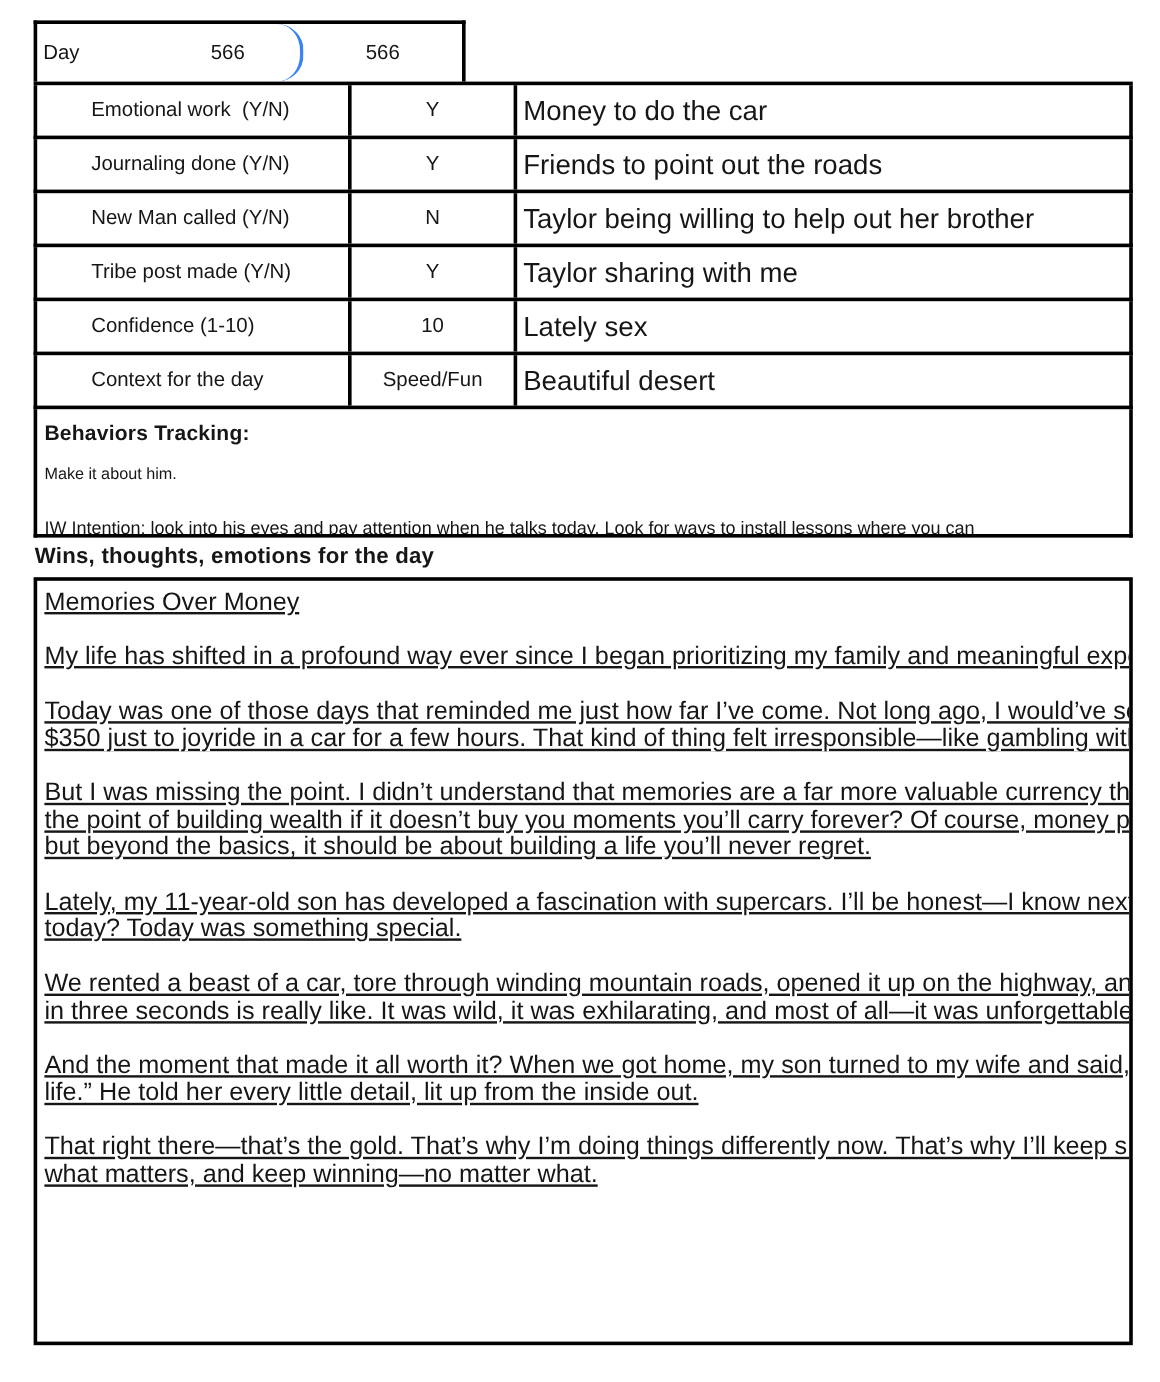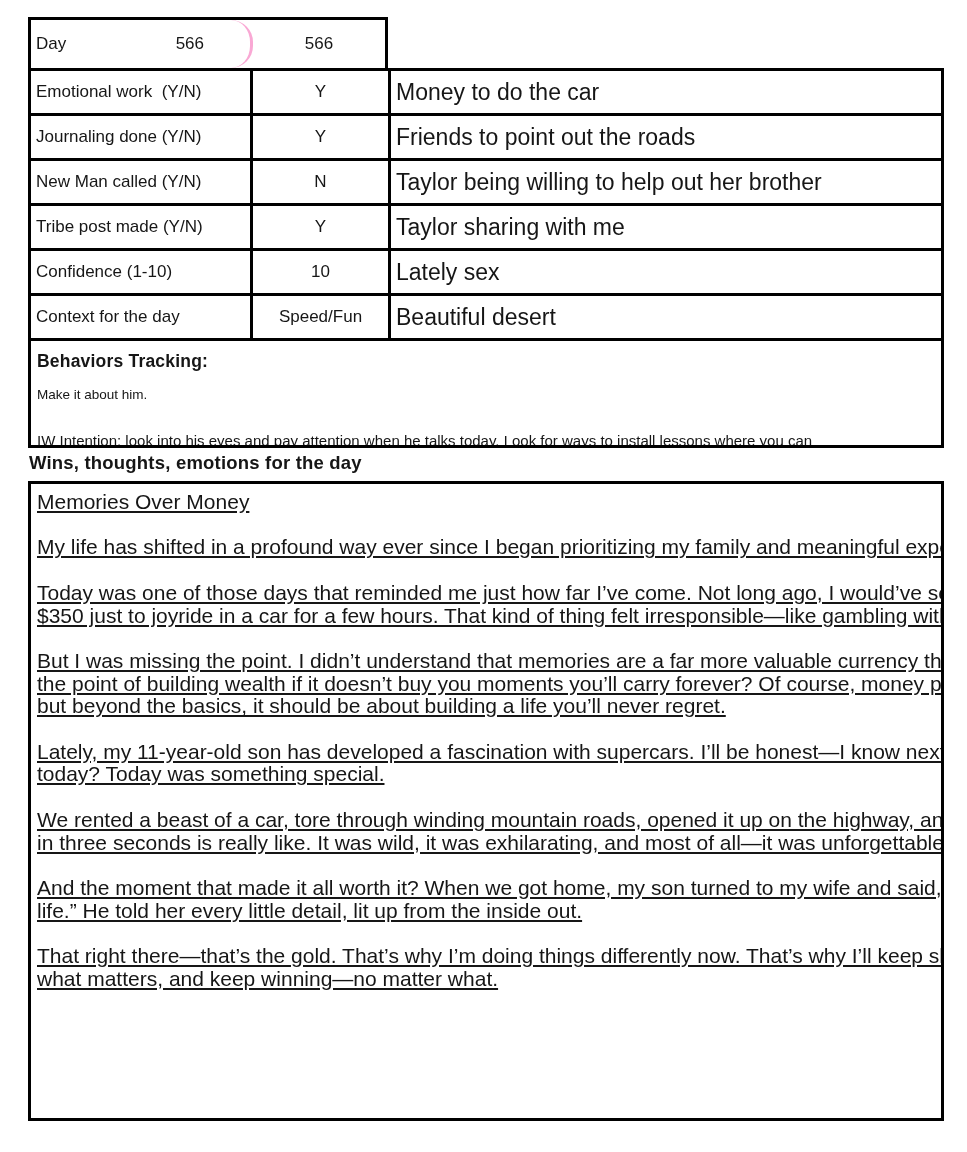--- a/index.html
+++ b/index.html
@@ -8,38 +8,38 @@
     font-family:"Liberation Sans", sans-serif; color:#161616; overflow:hidden;
   }
   .box { box-sizing:border-box; border:3px solid #000; }
 
   
   #day-box {
     position:absolute; left:28px; top:17px; width:360px; height:51px;
     border-bottom:none; display:flex;
   }
   .day-cell1 {
-    width:222px; box-sizing:border-box; border-right:3px solid #f9a8d4;
+    width:222px; box-sizing:border-box; border-right:3px solid #3b82f6;
     display:flex; align-items:center; justify-content:space-between;
     padding:0 46px 0 5px; font-size:17px;border-radius:22px;
   }
   .day-cell2 { flex:1; display:flex; align-items:center; justify-content:center; font-size:17px; }
 
   
   #grat-header {
     position:absolute; left:388px; top:17px; width:556px; height:51px;
     display:flex; align-items:center; justify-content:center; font-size:17px;
   }
 
   
   #rows {
     position:absolute; left:28px; top:68px; width:916px;
     box-sizing:border-box; border-top:3px solid #000;
   }
-  .trow { height:45px; box-sizing:border-box; border:3px solid #000; border-top:none; display:flex; }
+  .trow { height:45px; box-sizing:border-box; border:3px solid #000; border-top:none; display:flex;padding-left:40px; }
   .trow-label {
     width:222px; box-sizing:border-box; border-right:3px solid #000;
     display:flex; align-items:center; padding-left:5px; font-size:17px; white-space:pre;
   }
   .trow-value {
     width:138px; box-sizing:border-box; border-right:3px solid #000;
     display:flex; align-items:center; justify-content:center; font-size:17px;
   }
   .trow-grat { flex:1; display:flex; align-items:center; padding-left:5px; font-size:23px; white-space:pre; overflow:hidden; }
 

